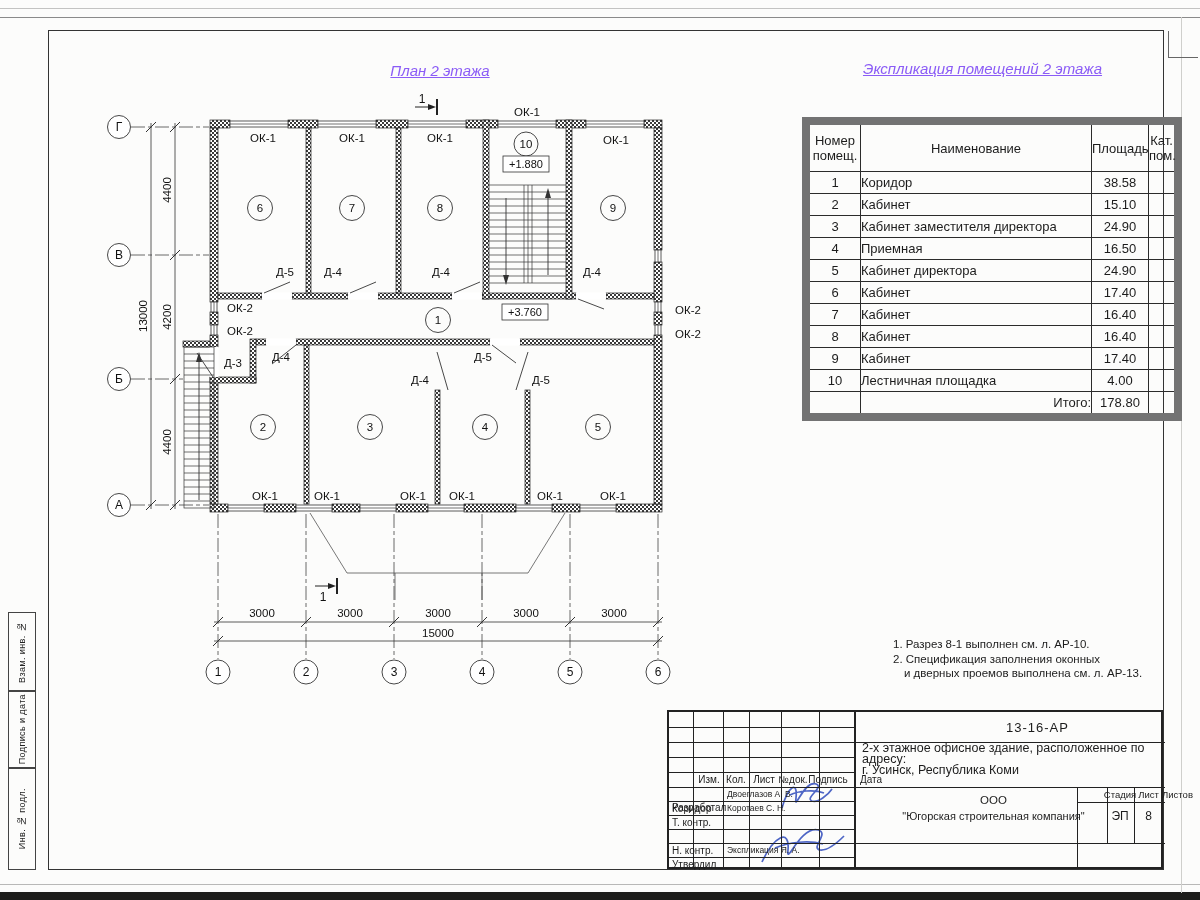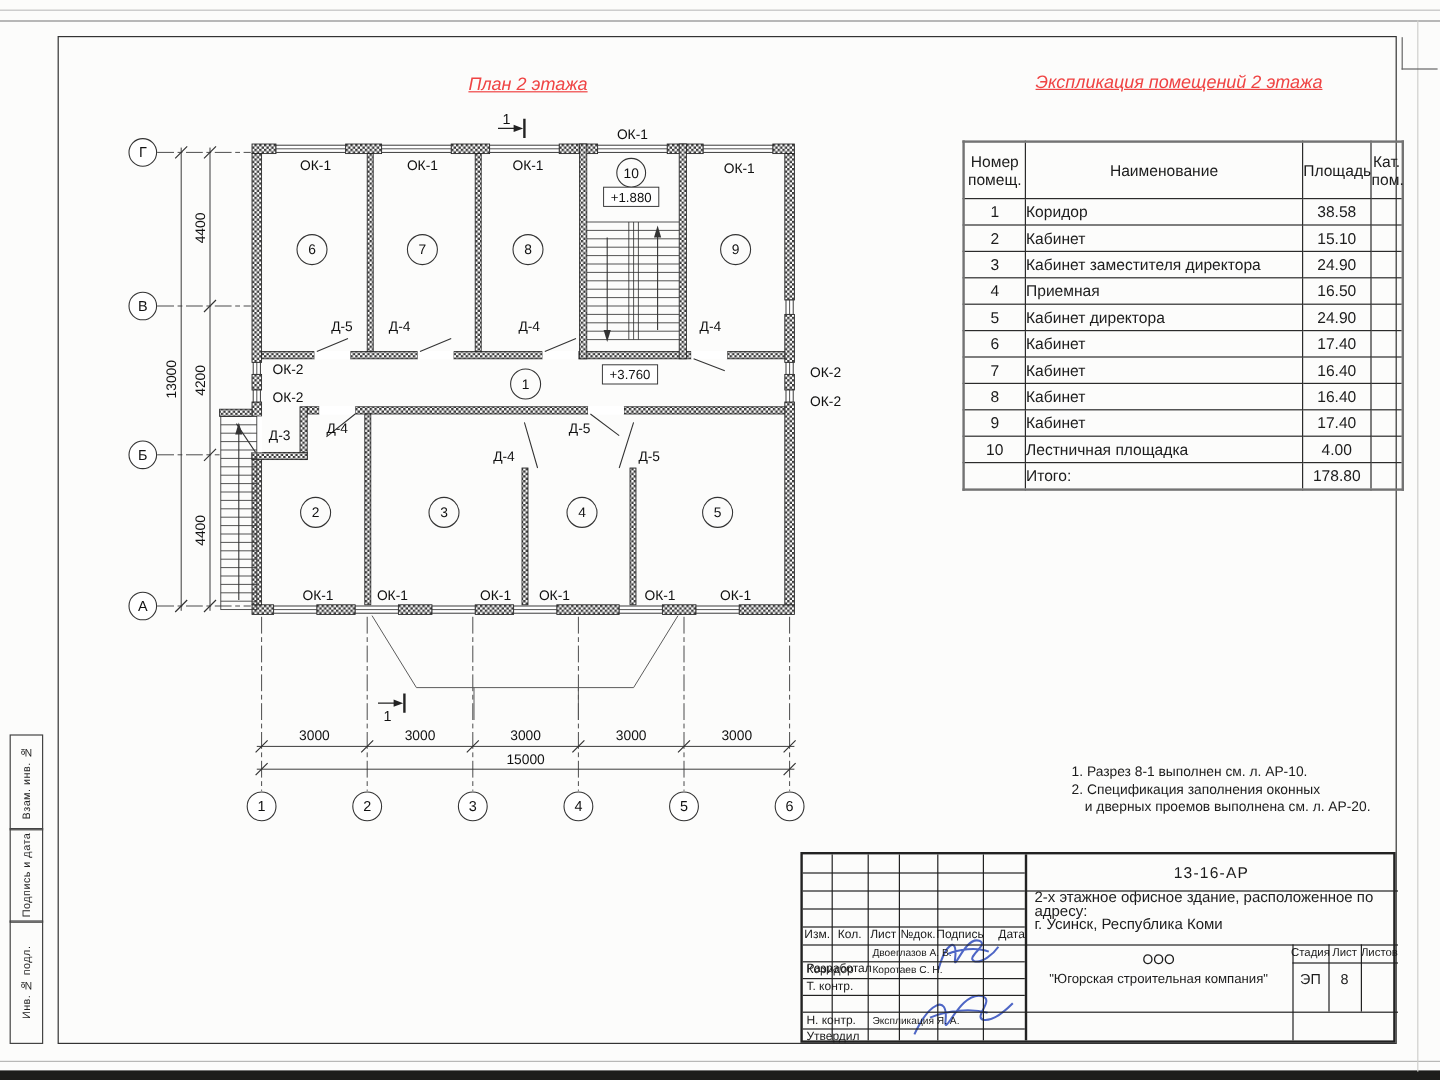--- a/index.html
+++ b/index.html
@@ -7,50 +7,50 @@
   .sheet{
     position:relative;width:1200px;height:900px;background:#fcfcfb;
     font-family:"Liberation Sans",sans-serif;color:#222;overflow:hidden;
   }
   .abs{position:absolute;}
   .frame{left:48px;top:30px;width:1114px;height:838px;border:1.5px solid #333;}
   .scanline{left:0;width:1200px;height:1px;background:#8a8a8a;}
   .edge-right{left:1181px;top:17px;width:1px;height:876px;background:#cfcfcc;}
   .bottom-band{left:0;top:892px;width:1200px;height:8px;background:#1d1d1b;}
   .corner-box{left:1168px;top:31px;width:29px;height:26px;border-left:1px solid #666;border-bottom:1px solid #666;}
-  .dwg-title{font-style:italic;text-decoration:underline;font-size:15px;color:#ef4444;}
+  .dwg-title{font-style:italic;text-decoration:underline;font-size:15px;color:#8b5cf6;}
   .plan-title{left:355px;top:62px;width:170px;text-align:center;}
   .table-title{left:802px;top:60px;width:361px;text-align:center;}
 
   
   .expl-wrap{left:802px;top:117px;}
   table.expl{border-collapse:collapse;table-layout:fixed;width:361px;font-size:13px;color:#1c1c1c;}
   table.expl td,table.expl th{border:1px solid #2b2b2b;padding:0;vertical-align:middle;font-weight:normal;}
-  table.expl{border:2px solid #737373;}
+  table.expl{border:8px solid #737373;}
   .expl .hdr{height:46px;text-align:center;white-space:pre-line;line-height:15px;}
   .expl td{height:21px;}
   .c-num{width:50px;text-align:center;}
   .c-name{width:230px;text-align:left;padding-left:7px;}
   .c-area{width:56px;text-align:center;}
   .c-cat{width:25px;text-align:center;}
-  .total-lbl{text-align:left;padding-right:8px;}
+  .total-lbl{text-align:right;padding-right:8px;}
 
   .notes{left:893px;top:637px;font-size:11.5px;line-height:14.5px;color:#1c1c1c;}
   .notes .n3{padding-left:11px;}
 
   
   .mstrip{left:8px;width:26px;border:1px solid #444;display:flex;align-items:center;justify-content:center;}
   .vlabel{writing-mode:vertical-rl;transform:rotate(180deg);font-size:9px;color:#222;letter-spacing:.4px;white-space:nowrap;}
 
   
   .tb{left:667px;top:710px;width:496px;height:159px;border:2px solid #222;box-sizing:border-box;font-size:10px;color:#1c1c1c;}
   .tb .vl,.tb .hl{position:absolute;background:#222;}
   .tb .vl{width:1px;top:0;height:155px;}
   .tb .hl{height:1px;}
-  .tb .cell{position:absolute;display:flex;align-items:center;justify-content:center;text-align:center;line-height:11px;}
+  .tb .cell{position:absolute;display:flex;align-items:center;justify-content:center;text-align:center;line-height:11px;padding-left:28px;}
   .tb .left{justify-content:flex-start;text-align:left;padding-left:3px;}
   .small{font-size:8.5px;white-space:nowrap;}
 </style>
 </head>
 <body>
 
 <div class="sheet">
 
   <div class="abs scanline" style="top:8px;opacity:.5"></div>
   <div class="abs scanline" style="top:17px"></div>
@@ -379,21 +379,21 @@
         <td class="c-area">178.80</td>
         <td class="c-cat"></td>
       </tr>
     </tbody>
       </table>
   </div>
 
   <div class="abs notes">
     <div>1. Разрез 8-1 выполнен см. л. АР-10.</div>
     <div>2. Спецификация заполнения оконных</div>
-    <div class="n3">и дверных проемов выполнена см. л. АР-20.</div>
+    <div class="n3">и дверных проемов выполнена см. л. АР-13.</div>
   </div>
 
   <div class="abs tb">
 
     <div class="vl" style="left:24px"></div>
       <div class="vl" style="left:54px"></div>
     <div class="vl" style="left:80px"></div>
       <div class="vl" style="left:112px"></div>
     <div class="vl" style="left:150px"></div>
     <div class="vl" style="left:185px;width:2px"></div>

